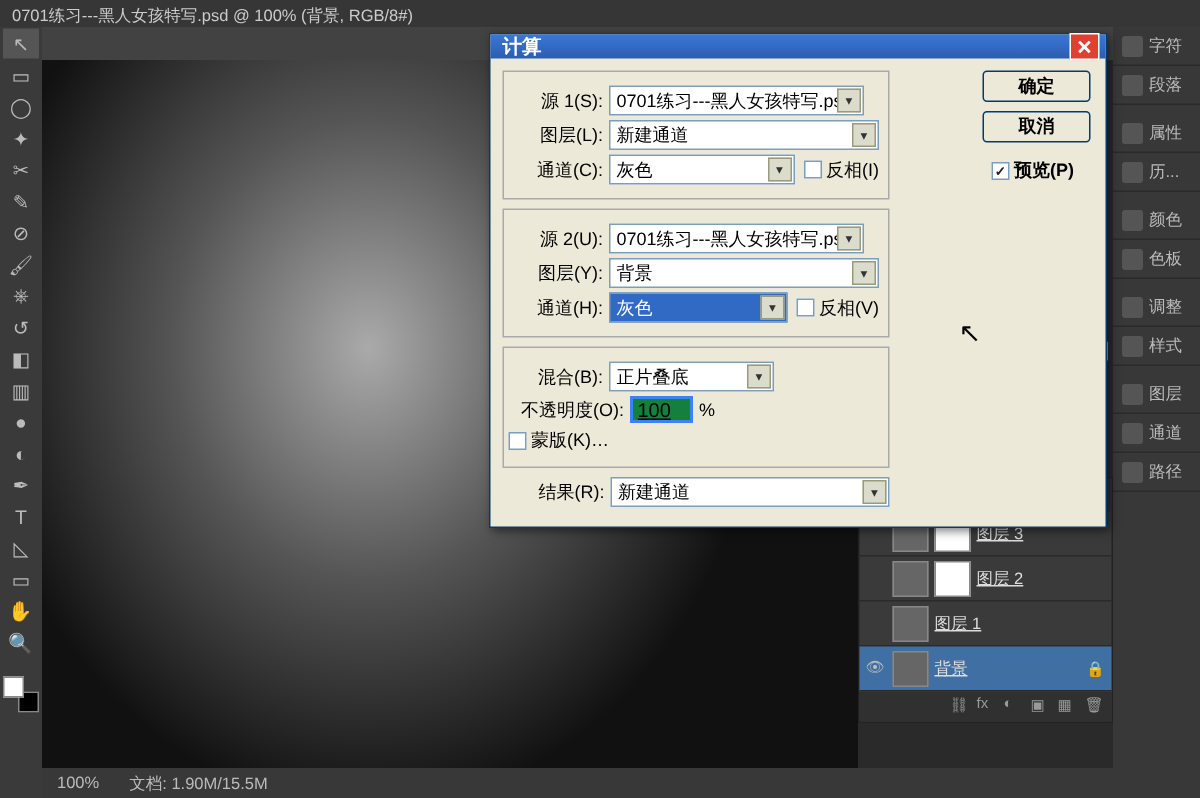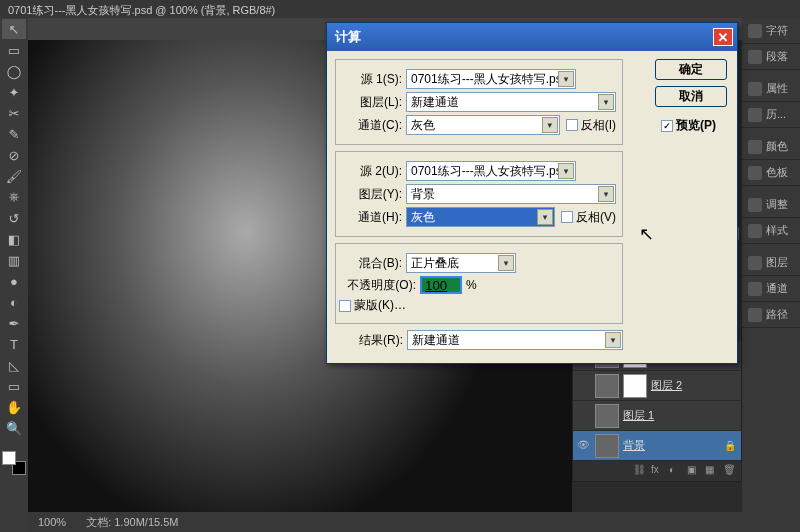--- a/index.html
+++ b/index.html
@@ -32,21 +32,21 @@
 .layers-panel .eye { width: 14px; height: 14px; color: #bbb; font-size: 10px; }
 .layers-panel .thumb { width: 24px; height: 24px; background: #666; border: 1px solid #888; }
 .layers-panel .mask { width: 24px; height: 24px; background: #fff; border: 1px solid #888; }
 .layers-panel .lbl { color: #ddd; font-size: 11px; text-decoration: underline; }
 .layers-panel .lock { margin-left: auto; color: #aaa; font-size: 10px; }
 .layers-panel .footer { height: 20px; background: #303030; display: flex; justify-content: flex-end; gap: 6px; padding: 3px 6px; }
 .layers-panel .footer span { width: 12px; height: 12px; color: #999; font-size: 10px; }
 
 
 .dialog { position: absolute; left: 326px; top: 22px; width: 412px; background: #ece9d8; border: 1px solid #003c74; box-shadow: 2px 2px 6px rgba(0,0,0,0.5); }
-.dialog-title { background: linear-gradient(#3b77d6, #2a5db0); color: #fff; height: 28px; display: flex; align-items: center; padding: 0 4px 0 8px; font-size: 13px; font-weight: bold; }
+.dialog-title { background: linear-gradient(#3b77d6, #2a5db0); color: #fff; height: 16px; display: flex; align-items: center; padding: 0 4px 0 8px; font-size: 13px; font-weight: bold; }
 .dialog-title .close { margin-left: auto; width: 20px; height: 18px; background: #e04030; color: #fff; display: flex; align-items: center; justify-content: center; font-size: 13px; border: 1px solid #fff; cursor: pointer; }
 .dialog-body { padding: 8px 8px 10px 8px; font-size: 12px; color: #000; position: relative; }
 .field-row { display: flex; align-items: center; margin: 3px 0; }
 .field-row label { width: 64px; text-align: right; margin-right: 4px; }
 .field-row .combo { flex: 1; border: 1px solid #7b9ebd; height: 20px; background: #fff; display: flex; align-items: center; padding: 0 4px; position: relative; }
 .field-row .combo.selected { background: #316ac5; color: #fff; }
 .field-row .combo .arrow { position: absolute; right: 1px; top: 1px; width: 16px; height: 16px; background: #dcdccc; border: 1px solid #9a9a7c; display: flex; align-items: center; justify-content: center; font-size: 9px; color: #333; }
 .field-row .input { width: 42px; border: 2px solid #3b82f6; height: 18px; background: #15803d; padding: 0 3px; text-decoration: underline; }
 .checkbox { display: flex; align-items: center; gap: 3px; margin-left: 6px; }
 .checkbox .box { width: 12px; height: 12px; border: 1px solid #7b9ebd; background: #fff; display: flex; align-items: center; justify-content: center; font-size: 9px; color: #222; }
@@ -198,21 +198,21 @@
   <div class="dialog-body">
     <div class="dialog-buttons">
       <div class="dlg-btn">确定</div>
       <div class="dlg-btn">取消</div>
       <div class="checkbox" style="margin-top:4px">
           <span class="box">✓</span>
           <span>预览(P)</span>
         </div>
     </div>
 
-    <div style="width:288px">
+    <div style="width:258px">
     <fieldset>
       <div class="field-row">
             <label>源 1(S):</label>
         <div class="combo" style="max-width:170px">
               <span>0701练习---黑人女孩特写.psd</span>
               <span class="arrow">▾</span>
             </div>
       </div>
       <div class="field-row">
             <label>图层(L):</label>

